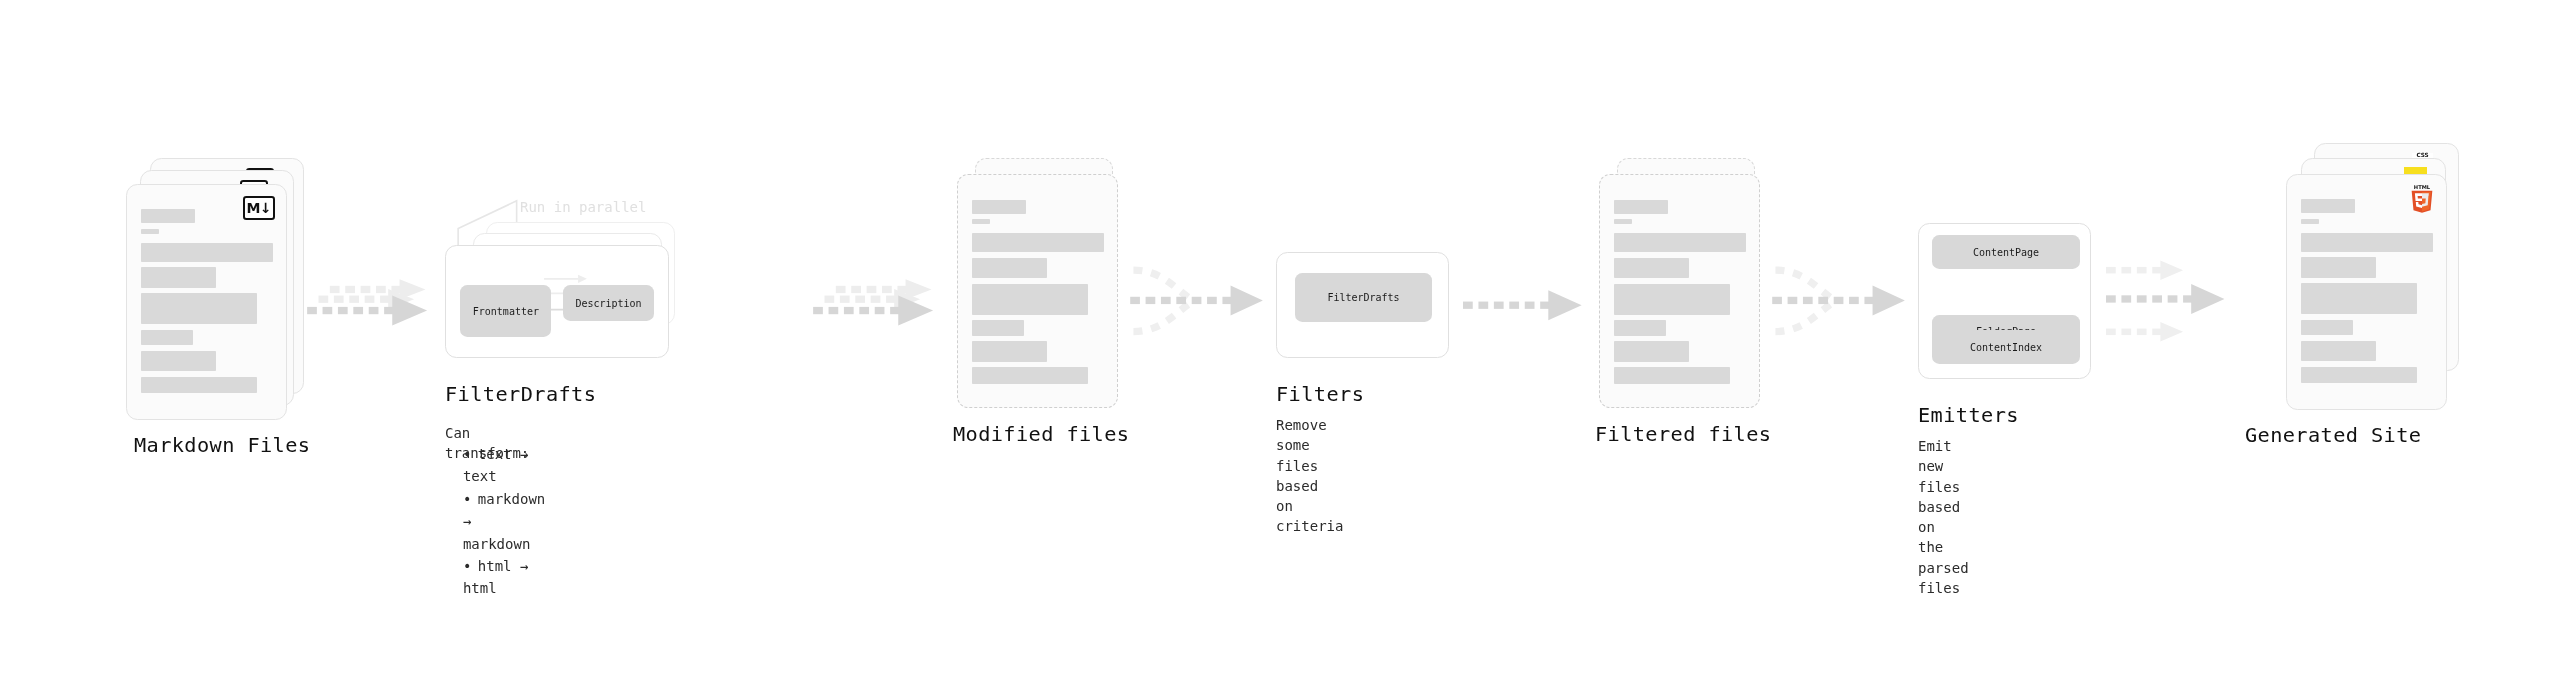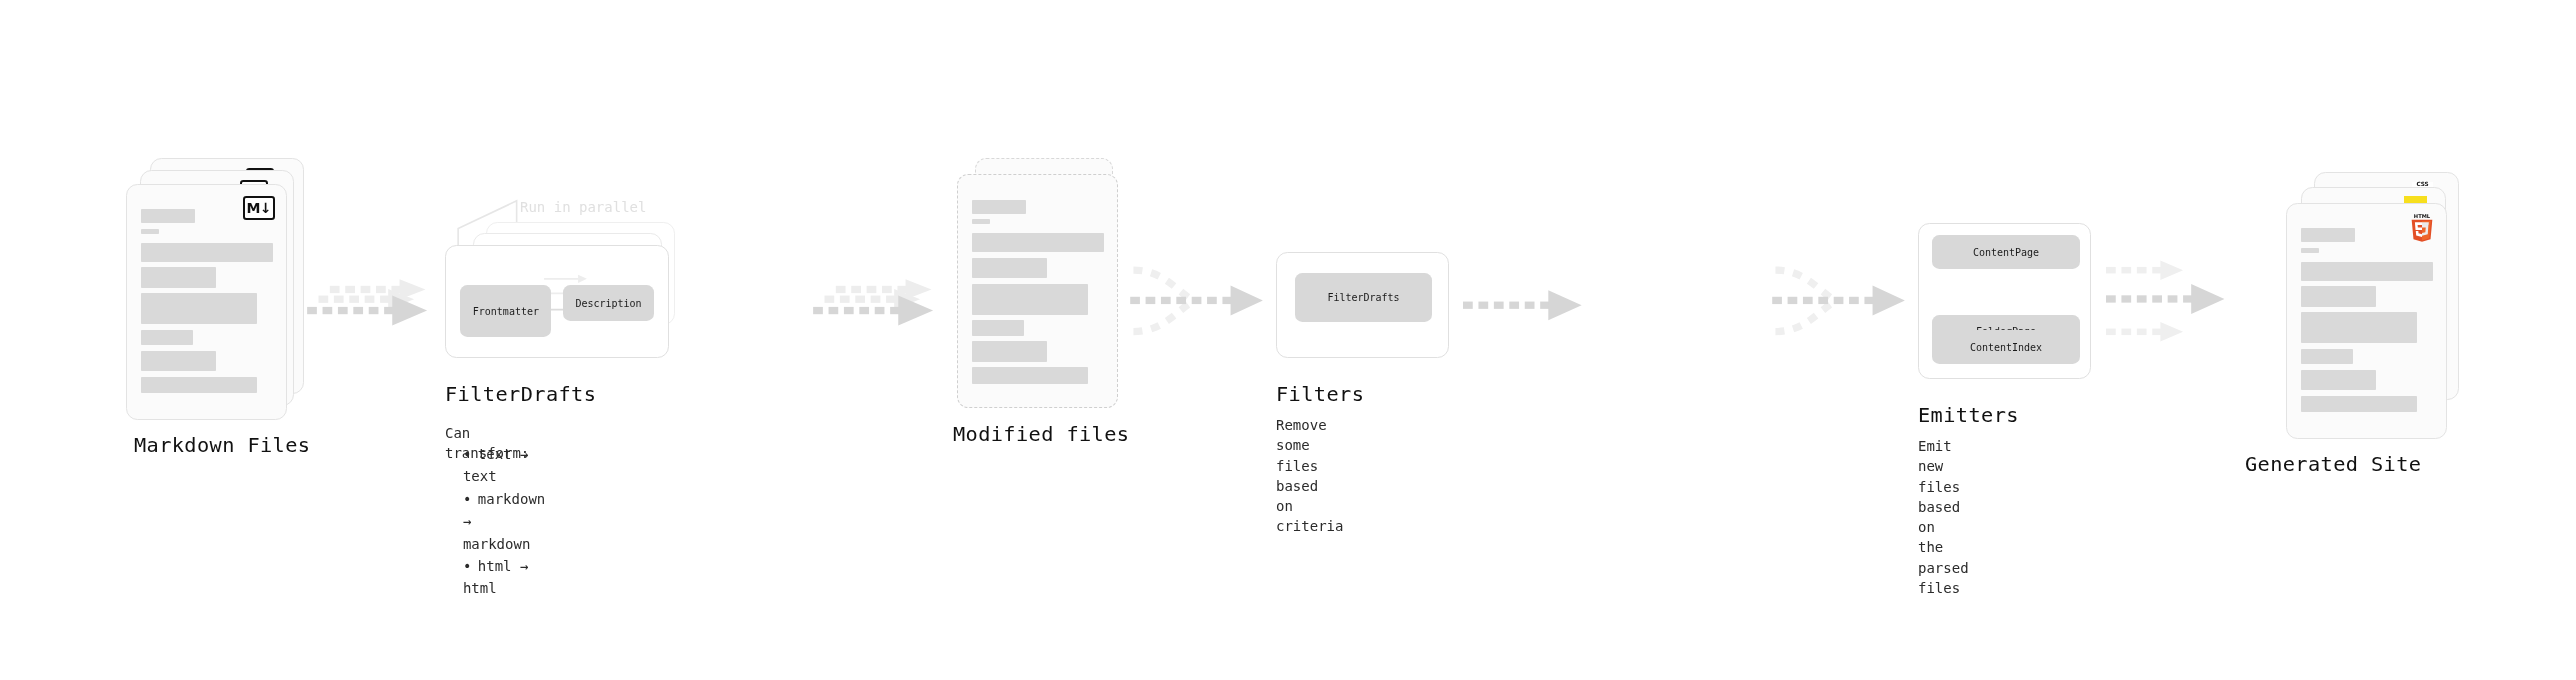--- a/index.html
+++ b/index.html
@@ -340,20 +340,40 @@
       <rect x="0" y="19" width="12" height="9"></rect>
         <rect x="19" y="19" width="12" height="9"></rect>
       <rect x="38" y="19" width="12" height="9"></rect>
         <rect x="57" y="19" width="12" height="9"></rect>
       <rect x="76" y="19" width="12" height="9"></rect>
         <rect x="95" y="19" width="12" height="9"></rect>
       <polygon points="105,5 146,23.5 105,42"></polygon>
     </g>
   </svg>
 
+  <div class="node" style="left:1599px; top:158px;">
+
+    <div class="doc-stack" style="width:179px;height:260px;">
+      <div class="doc-card dashed" style="left:18px; top:0px; width:138px; height:219px; border-color:#d8d8d8;"></div>
+      <div class="doc-card dashed" style="left:0px; top:16.3px; width:161px; height:234px;">
+        <div class="doc-lines">
+          <div class="bar" style="width:41%;height:14px;"></div>
+          <div class="bar" style="width:14%;height:4.9px;margin-bottom:3.3px;"></div>
+          <div class="bar" style="width:100%;height:18.7px;"></div>
+          <div class="bar" style="width:57%;height:20.3px;"></div>
+          <div class="bar" style="width:88%;height:31px;"></div>
+          <div class="bar" style="width:40%;height:15.4px;"></div>
+          <div class="bar" style="width:57%;height:20.3px;"></div>
+          <div class="bar" style="width:88%;height:16.3px;"></div>
+        </div>
+      </div>
+    </div>
+
+    <div class="caption-title" style="left:-4.1px; top:264px;">Filtered files</div>
+  </div>
 
   <svg class="arrow-svg" style="left:1772px; top:262px;" width="142" height="89" viewBox="0 0 175 110">
     <g>
       <path d="M4,10 C40,10 56,34 78,48" stroke="#efefef" stroke-width="9" stroke-dasharray="11 11" fill="none"></path>
       <path d="M4,86 C40,86 56,62 78,48" stroke="#efefef" stroke-width="9" stroke-dasharray="11 11" fill="none"></path>
     </g>
     <g fill="#d6d6d6">
       <rect x="0" y="43" width="12" height="9"></rect>
         <rect x="19" y="43" width="12" height="9"></rect>
       <rect x="38" y="43" width="12" height="9"></rect>
@@ -397,21 +417,21 @@
     </g>
     <g fill="#efefef">
       <rect x="0" y="104" width="12" height="8"></rect>
         <rect x="19" y="104" width="12" height="8"></rect>
       <rect x="38" y="104" width="12" height="8"></rect>
         <rect x="57" y="104" width="12" height="8"></rect>
       <polygon points="67,96 95,108 67,120"></polygon>
     </g>
   </svg>
 
-  <div class="node" style="left:2249px; top:172px;padding-left:37px;">
+  <div class="node" style="left:2249px; top:143px;padding-left:37px;">
 
     <div class="doc-stack" style="width:187px;height:272px;">
 
       <div class="doc-card ghost2" style="left:28px; top:0px; width:145px; height:228px;"></div>
       <div class="badge" style="left:126px; top:9.8px;">
         <div class="css-badge">CSS</div>
       </div>
 
       <div class="doc-card ghost1" style="left:15.4px; top:14.6px; width:145px; height:228px;"></div>
       <div class="badge" style="left:118px; top:24.4px;">

